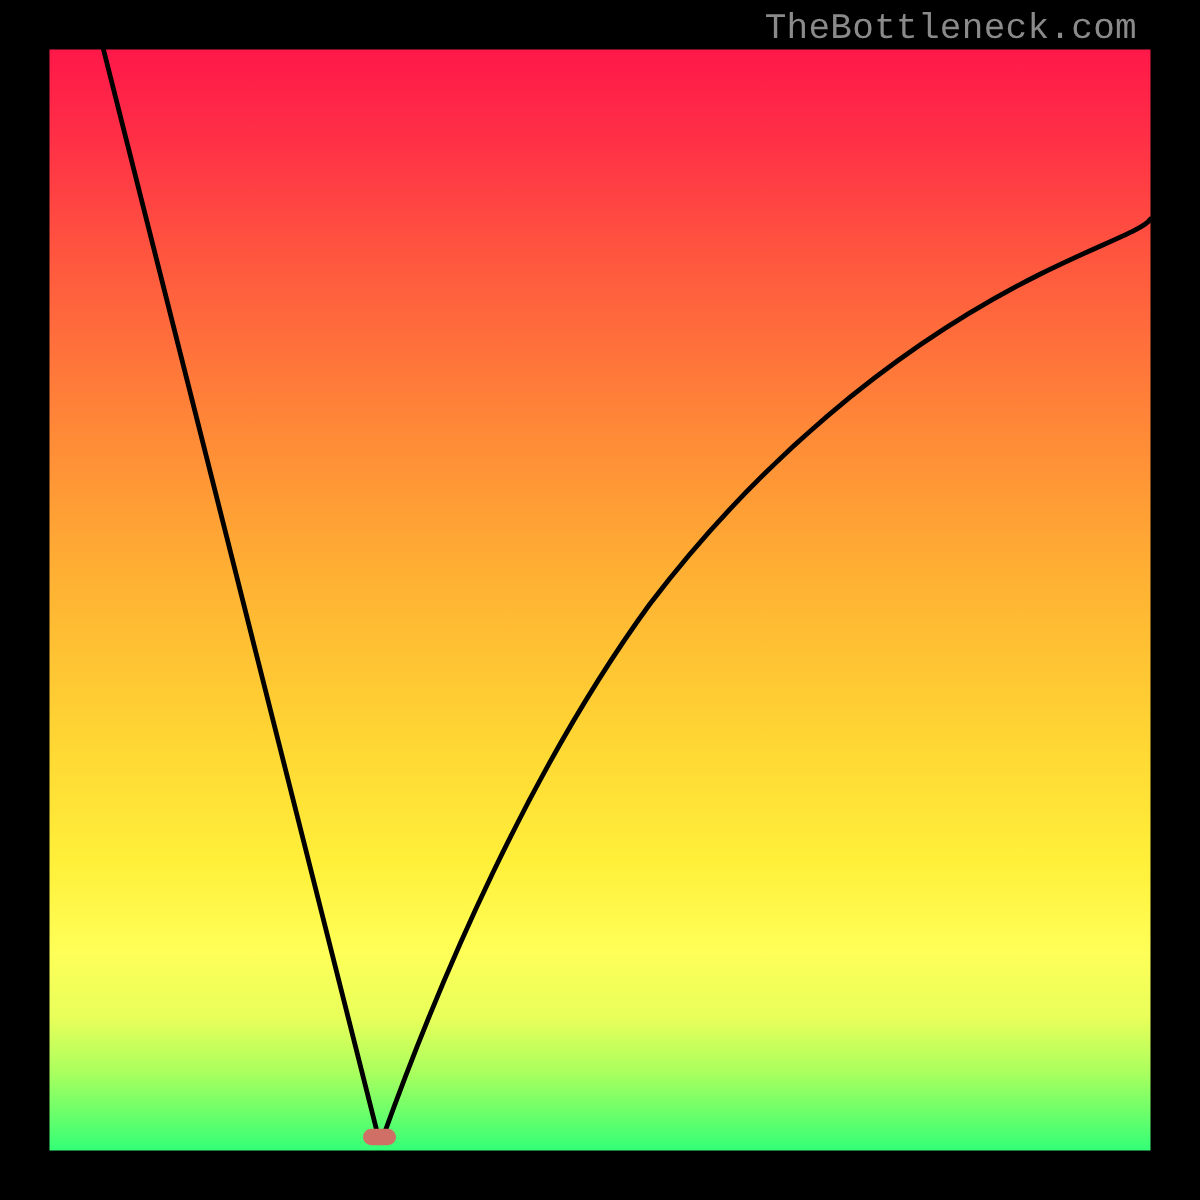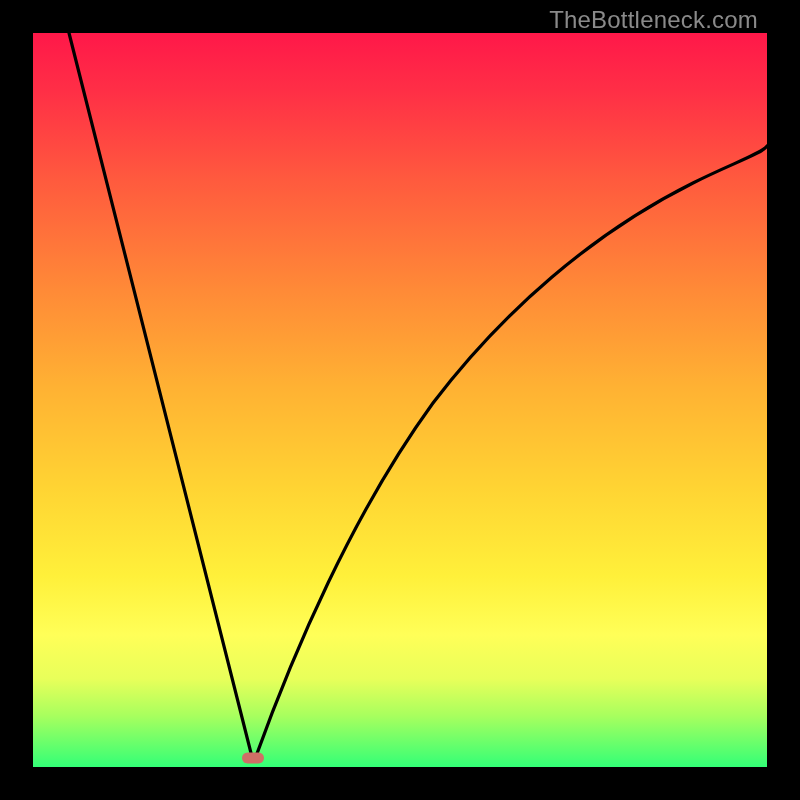--- a/index.html
+++ b/index.html
@@ -35,21 +35,21 @@
       #fff03a 74%,
       #ffff58 82%,
       #e8ff5a 88%,
       #a8ff5e 93%,
       #33ff77 100%);
   }
   .watermark {
     position: absolute;
     top: 6px;
     right: 42px;
-    font-family: Liberation Sans, sans-serif;
+    font-family: Liberation Mono, monospace;
     font-size: 24px;
     font-weight: 500;
     color: #8a8a8a;
     letter-spacing: 0.2px;
     white-space: nowrap;
   }
   svg.curve {
     position: absolute;
     left: 33px;
     top: 33px;

